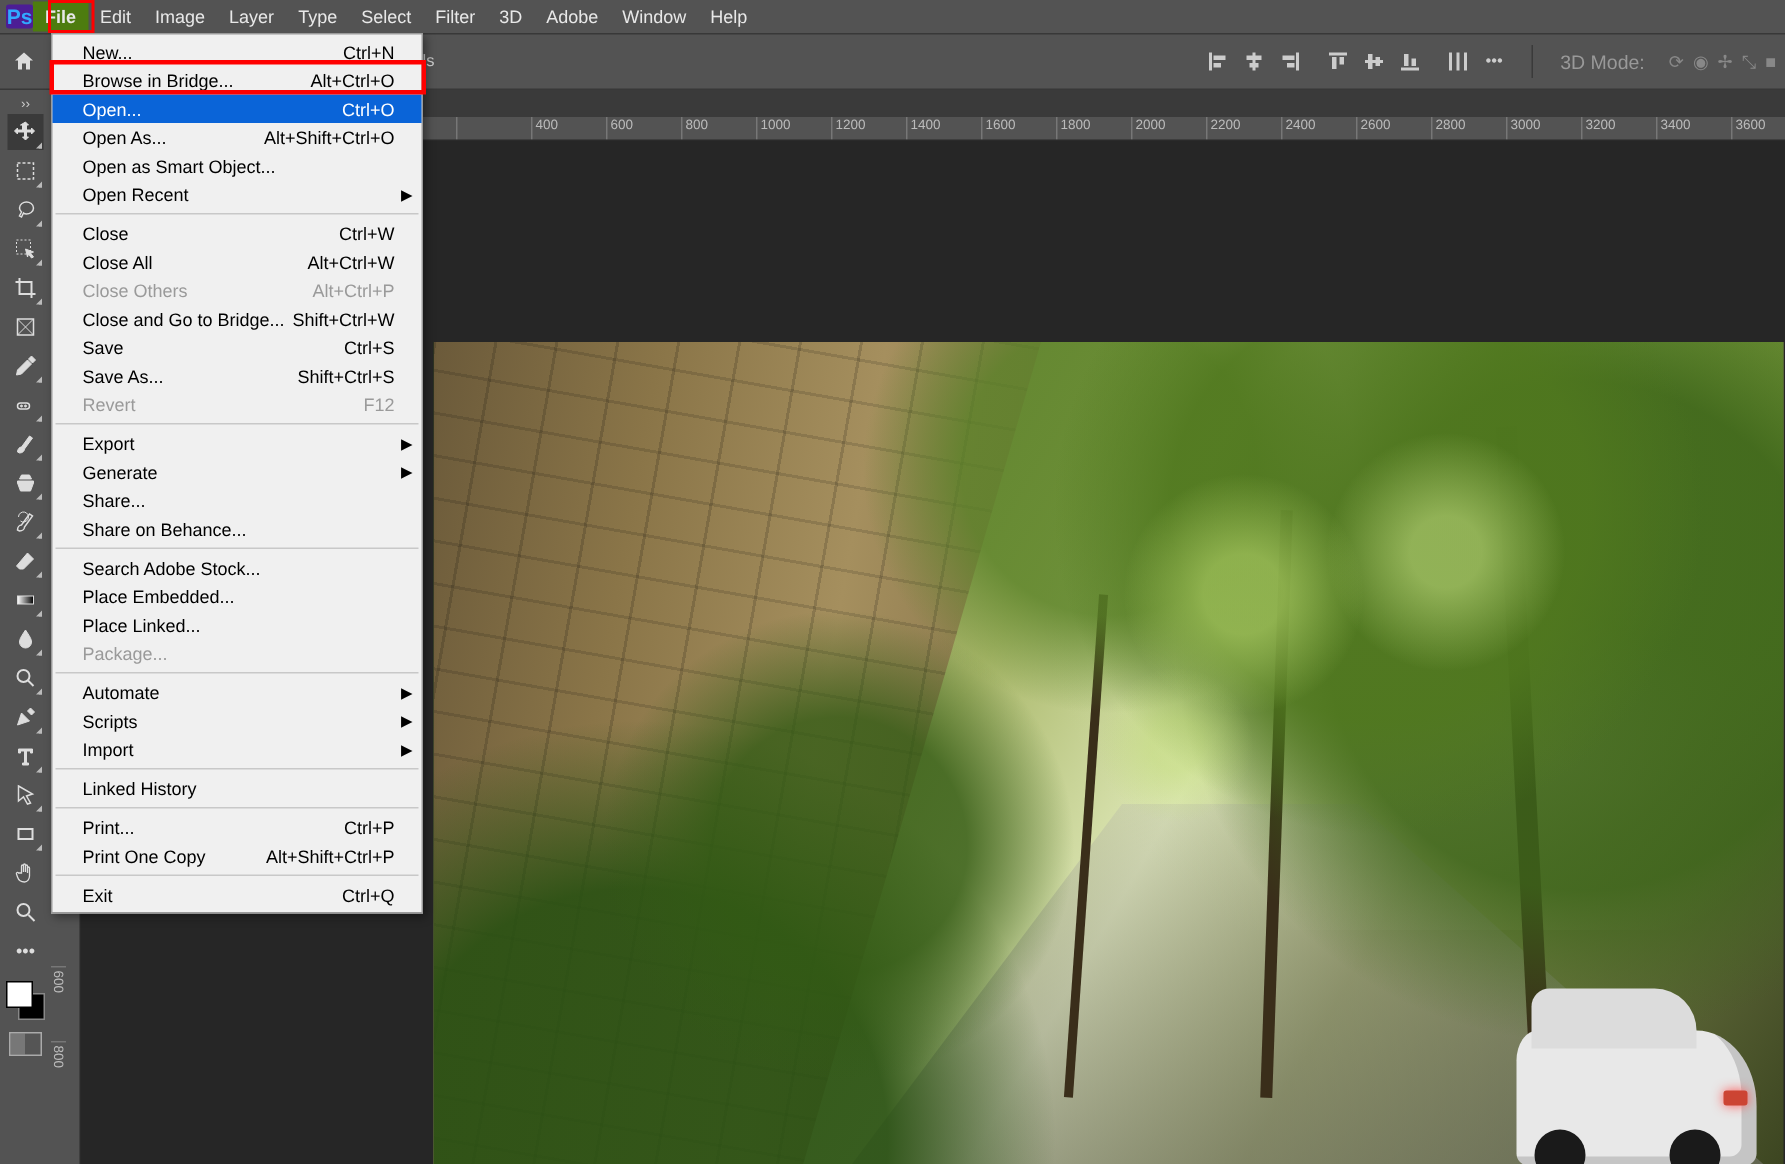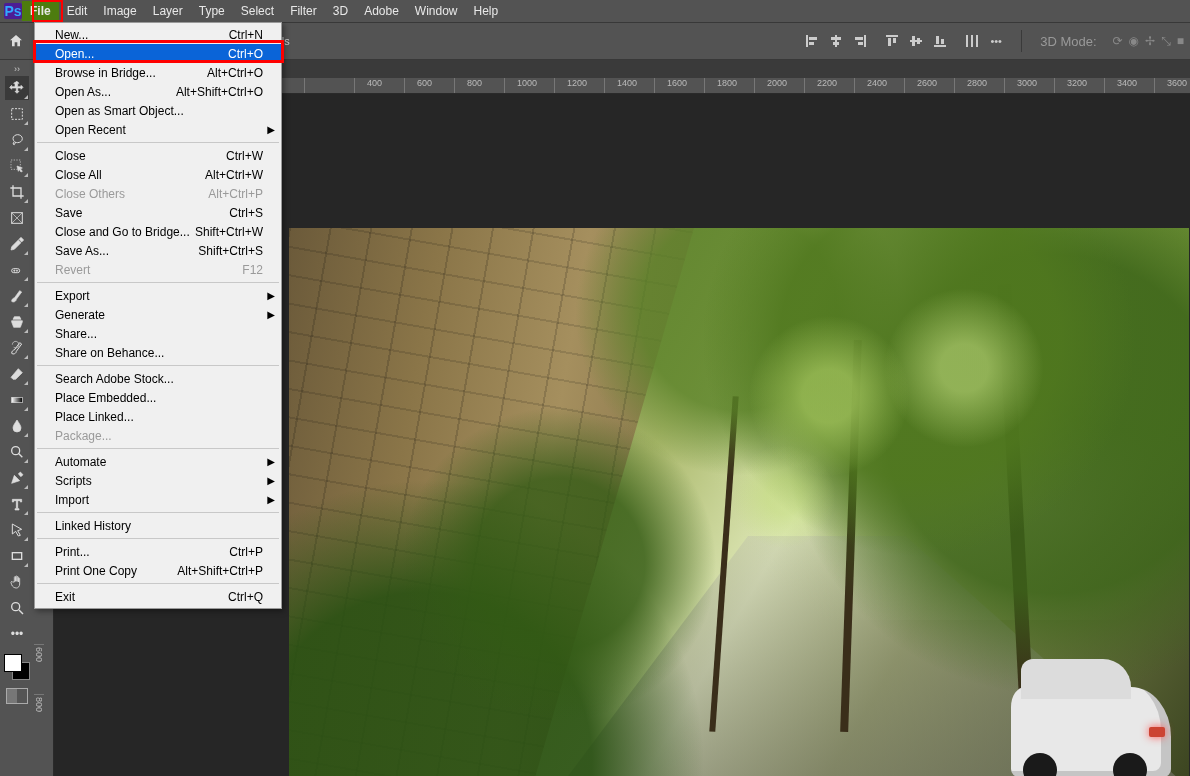--- a/index.html
+++ b/index.html
@@ -201,21 +201,21 @@
     border-bottom:1px solid #2a2a2a;
     display:flex;
     font-size:9px;
     color:#bbb;
     overflow:hidden;
   }
   .ruler-h span {
     width:50px;
     flex:0 0 50px;
     text-align:left;
-    padding-left:12px;
+    padding-left:2px;
     border-left:1px solid #777;
     height:100%;
     display:flex;
     align-items:flex-start;
   }
   .ruler-v {
     position:absolute;
     left:0; top:34px; bottom:0;
     width:20px;
     background:#535353;
@@ -614,29 +614,29 @@
         <div class="brakelight"></div>
       </div>
   </div>
 </div>
 
 <div class="dropdown" id="file-dd">
     <div class="dd-item">
       <span>New...</span>
       <span>Ctrl+N</span>
     </div>
+    <div class="dd-item">
+      <span>Browse in Bridge...</span>
+      <span>Alt+Ctrl+O</span>
+    </div>
     <div class="dd-item hover">
       <span>Open...</span>
       <span>Ctrl+O</span>
     </div>
     <div class="dd-item">
-      <span>Browse in Bridge...</span>
-      <span>Alt+Ctrl+O</span>
-    </div>
-    <div class="dd-item">
       <span>Open As...</span>
       <span>Alt+Shift+Ctrl+O</span>
     </div>
     <div class="dd-item">
       <span>Open as Smart Object...</span>
     </div>
     <div class="dd-item">
       <span>Open Recent</span>
       <span class="arrow">▶</span>
     </div>
@@ -647,26 +647,26 @@
     </div>
     <div class="dd-item">
       <span>Close All</span>
       <span>Alt+Ctrl+W</span>
     </div>
     <div class="dd-item disabled">
       <span>Close Others</span>
       <span>Alt+Ctrl+P</span>
     </div>
     <div class="dd-item">
+      <span>Close and Go to Bridge...</span>
+      <span>Shift+Ctrl+W</span>
+    </div>
+    <div class="dd-item">
       <span>Save</span>
       <span>Ctrl+S</span>
-    </div>
-    <div class="dd-item">
-      <span>Close and Go to Bridge...</span>
-      <span>Shift+Ctrl+W</span>
     </div>
     <div class="dd-item">
       <span>Save As...</span>
       <span>Shift+Ctrl+S</span>
     </div>
     <div class="dd-item disabled">
       <span>Revert</span>
       <span>F12</span>
     </div>
     <div class="dd-sep"></div>

